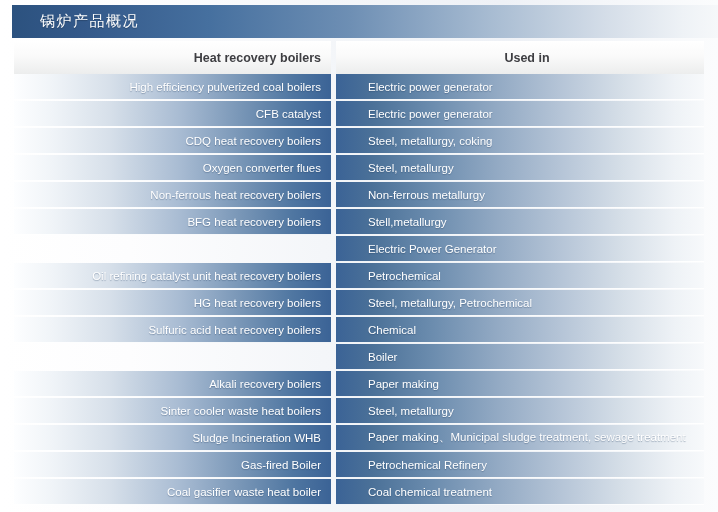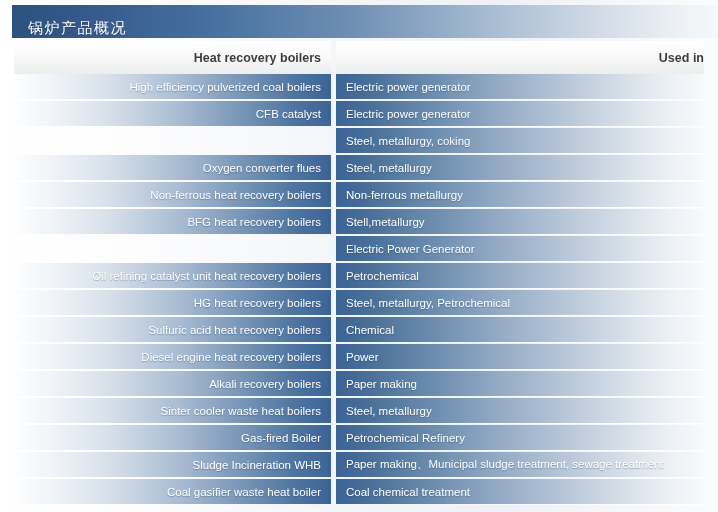--- a/index.html
+++ b/index.html
@@ -31,23 +31,23 @@
     background: linear-gradient(to right,
         #2c527f 0%,
         #34598a 10%,
         #46709f 28%,
         #6e8fb4 48%,
         #a8bcd2 68%,
         #d4dde8 84%,
         #eef2f6 95%,
         #f6f8fa 100%);
     display: flex;
-    align-items: flex-end;
+    align-items: center;
     box-sizing: border-box;
-    padding-left: 16px;
+    padding-left: 28px;
   }
   .title-text {
     color: #ffffff;
     font-size: 15px;
     letter-spacing: 1.5px;
     font-family: "DejaVu Sans", "Liberation Sans", sans-serif;
     white-space: nowrap;
     text-shadow: 0 1px 1px rgba(0,0,0,0.25);
   }
 
@@ -75,21 +75,21 @@
   }
   .hcell-1 {
     left: 14px;
     width: 317px;
     justify-content: flex-end;
     padding-right: 10px;
   }
   .hcell-2 {
     left: 336px;
     width: 368px;
-    justify-content: flex-end;
+    justify-content: center;
     padding-left: 14px;
   }
   .hcell span {
     color: #3e3e42;
     font-size: 12.5px;
     font-weight: bold;
     white-space: nowrap;
   }
 
   .rows {
@@ -121,21 +121,21 @@
         #d7e0ea 30%,
         #a9bcd3 52%,
         #7795b6 72%,
         #4f76a1 88%,
         #3b6396 100%);
   }
   .cell-2 {
     left: 336px;
     width: 368px;
     justify-content: flex-start;
-    padding-left: 10px;
+    padding-left: 32px;
     background: linear-gradient(to right,
         #3b6396 0%,
         #4b7198 10%,
         #6b8cae 26%,
         #93aac4 44%,
         #b7c6d8 62%,
         #d6dfe8 78%,
         #eef2f6 92%,
         #f7f9fb 100%);
   }
@@ -182,20 +182,23 @@
       <div class="row">
         <div class="cell cell-1">
           <span>CFB catalyst</span>
         </div>
         <div class="cell cell-2">
           <span>Electric power generator</span>
         </div>
       </div>
 
       <div class="row">
+        <div class="cell cell-1">
+          <span>CDQ heat recovery boilers</span>
+        </div>
         <div class="cell cell-2">
           <span>Steel, metallurgy, coking</span>
         </div>
       </div>
 
       <div class="row">
         <div class="cell cell-1">
           <span>Oxygen converter flues</span>
         </div>
         <div class="cell cell-2">
@@ -248,25 +251,22 @@
       <div class="row">
         <div class="cell cell-1">
           <span>Sulfuric acid heat recovery boilers</span>
         </div>
         <div class="cell cell-2">
           <span>Chemical</span>
         </div>
       </div>
 
       <div class="row">
-        <div class="cell cell-1">
-          <span>Diesel engine heat recovery boilers</span>
-        </div>
-        <div class="cell cell-2">
-          <span>Power</span>
+        <div class="cell cell-2">
+          <span>Boiler</span>
         </div>
       </div>
 
       <div class="row">
         <div class="cell cell-1">
           <span>Alkali recovery boilers</span>
         </div>
         <div class="cell cell-2">
           <span>Paper making</span>
         </div>
@@ -276,33 +276,33 @@
         <div class="cell cell-1">
           <span>Sinter cooler waste heat boilers</span>
         </div>
         <div class="cell cell-2">
           <span>Steel, metallurgy</span>
         </div>
       </div>
 
       <div class="row">
         <div class="cell cell-1">
+          <span>Sludge Incineration WHB</span>
+        </div>
+        <div class="cell cell-2">
+          <span>Paper making、Municipal sludge treatment, sewage treatment</span>
+        </div>
+      </div>
+
+      <div class="row">
+        <div class="cell cell-1">
           <span>Gas-fired Boiler</span>
         </div>
         <div class="cell cell-2">
           <span>Petrochemical Refinery</span>
-        </div>
-      </div>
-
-      <div class="row">
-        <div class="cell cell-1">
-          <span>Sludge Incineration WHB</span>
-        </div>
-        <div class="cell cell-2">
-          <span>Paper making、Municipal sludge treatment, sewage treatment</span>
         </div>
       </div>
 
       <div class="row">
         <div class="cell cell-1">
           <span>Coal gasifier waste heat boiler</span>
         </div>
         <div class="cell cell-2">
           <span>Coal  chemical treatment</span>
         </div>

